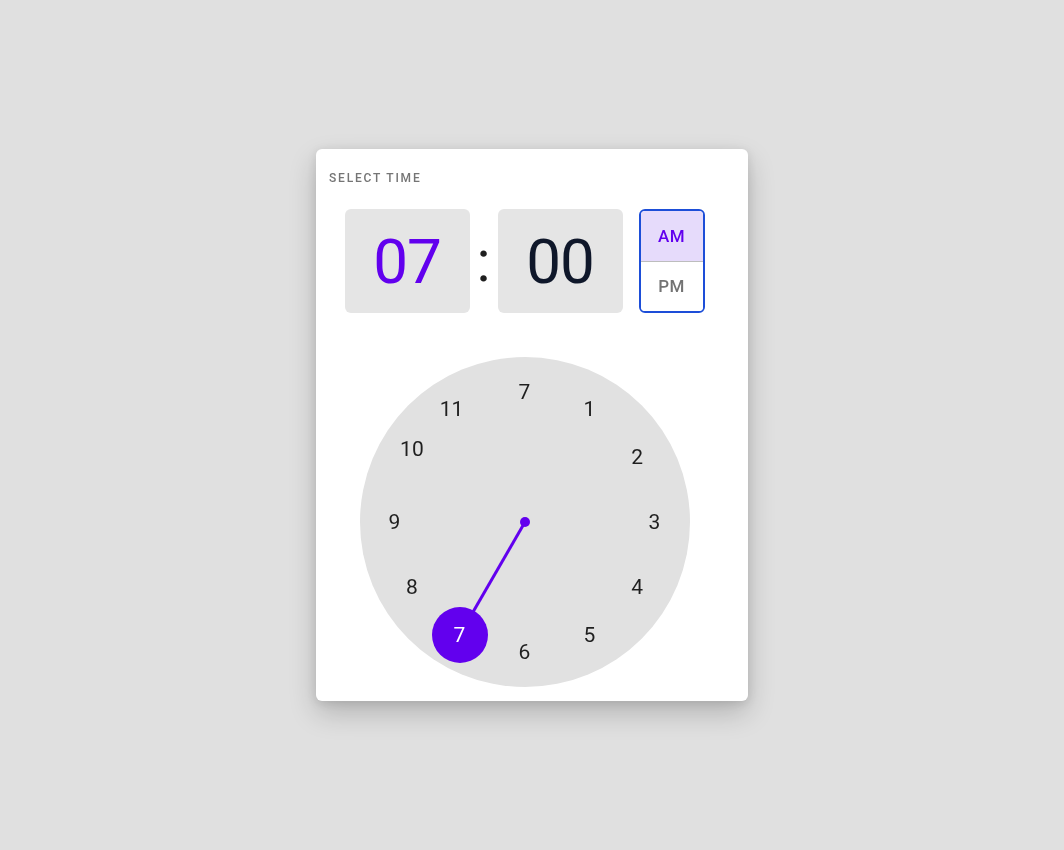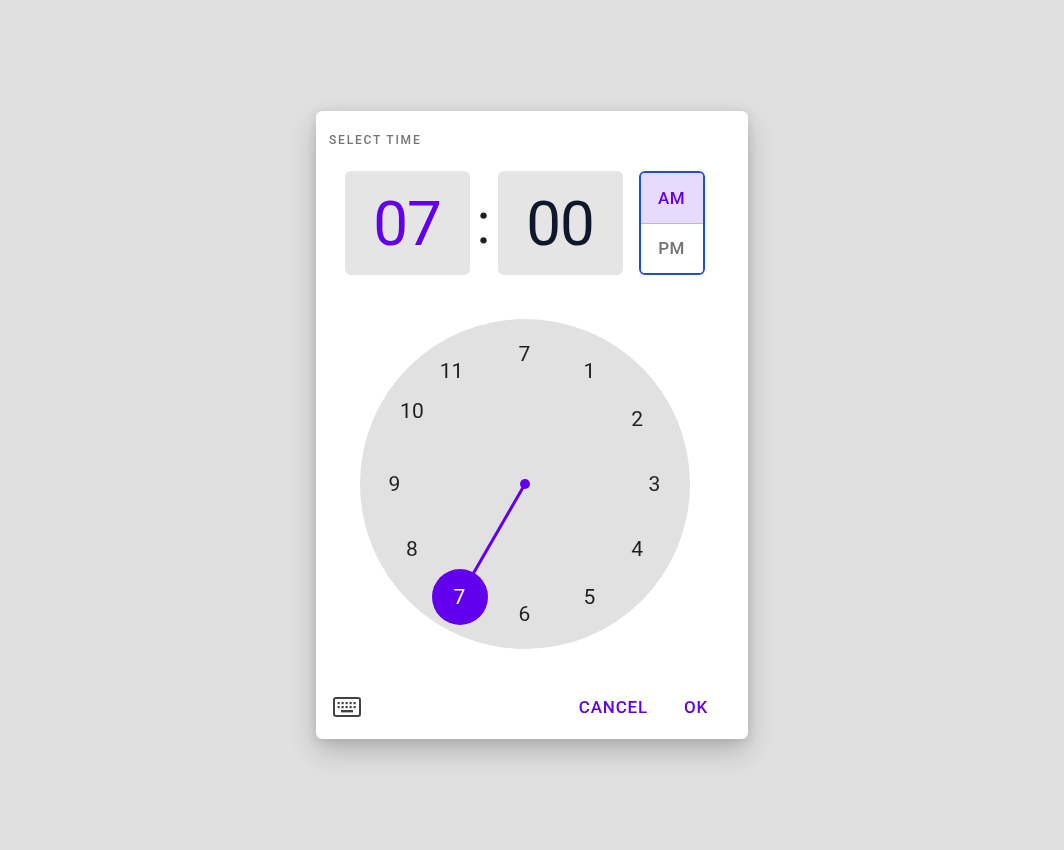--- a/index.html
+++ b/index.html
@@ -220,36 +220,15 @@
           <div class="hour-label" style="left: 230px; top: 277.583px;">5</div>
           <div class="hour-label" style="left: 165px; top: 295px;">6</div>
           <div class="hour-label selected" style="left: 100px; top: 277.583px;">7</div>
           <div class="hour-label" style="left: 52.4167px; top: 230px;">8</div>
           <div class="hour-label" style="left: 35px; top: 165px;">9</div>
           <div class="hour-label" style="left: 52.4167px; top: 92px;">10</div>
           <div class="hour-label" style="left: 92px; top: 52.4167px;">11</div>
         </div>
     </div>
 
-    <div class="actions">
-      <div class="kbd-btn">
-        <svg width="28" height="20" viewBox="0 0 28 20" fill="none">
-          <rect x="1" y="1" width="26" height="18" rx="2" stroke="#424242" stroke-width="2"></rect>
-          <rect x="4.5" y="5" width="2.2" height="2.2" fill="#424242"></rect>
-          <rect x="8.5" y="5" width="2.2" height="2.2" fill="#424242"></rect>
-          <rect x="12.5" y="5" width="2.2" height="2.2" fill="#424242"></rect>
-          <rect x="16.5" y="5" width="2.2" height="2.2" fill="#424242"></rect>
-          <rect x="20.5" y="5" width="2.2" height="2.2" fill="#424242"></rect>
-          <rect x="4.5" y="9" width="2.2" height="2.2" fill="#424242"></rect>
-          <rect x="8.5" y="9" width="2.2" height="2.2" fill="#424242"></rect>
-          <rect x="12.5" y="9" width="2.2" height="2.2" fill="#424242"></rect>
-          <rect x="16.5" y="9" width="2.2" height="2.2" fill="#424242"></rect>
-          <rect x="20.5" y="9" width="2.2" height="2.2" fill="#424242"></rect>
-          <rect x="8" y="13" width="12" height="2.4" fill="#424242"></rect>
-        </svg>
-      </div>
-      <div class="spacer"></div>
-      <div class="txt-btn">CANCEL</div>
-      <div class="txt-btn">OK</div>
-    </div>
 
   </div>
 </div>
 
 </body></html>

